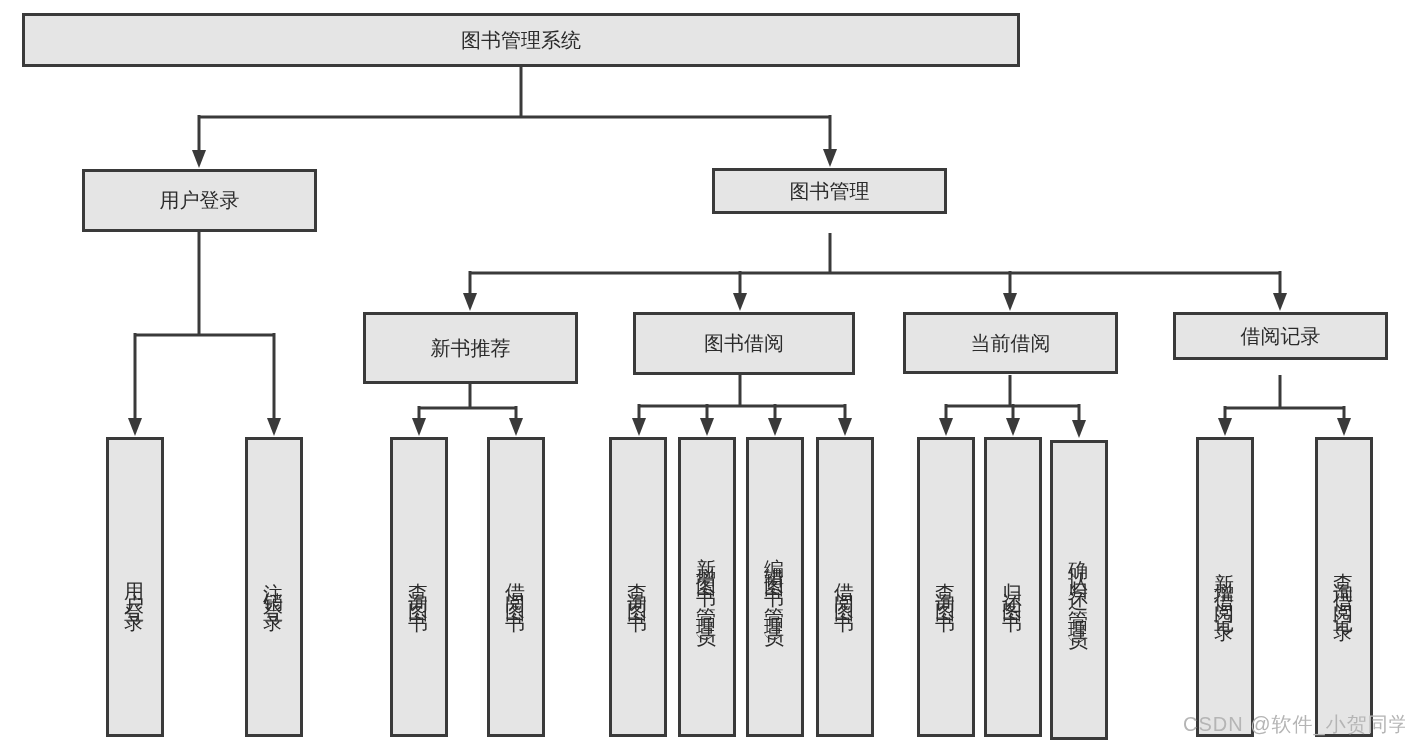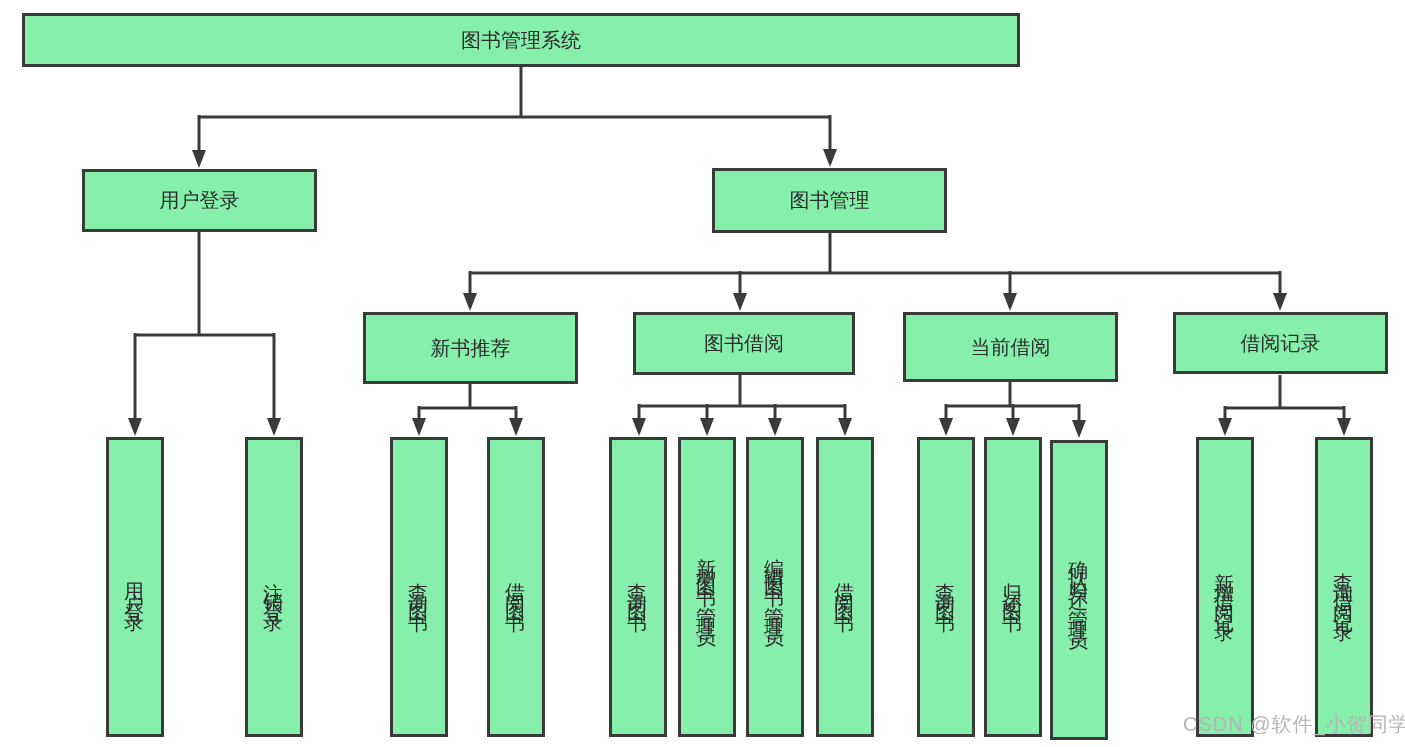--- a/index.html
+++ b/index.html
@@ -3,36 +3,36 @@
 <meta charset="utf-8">
 <style>
   * { margin:0; padding:0; box-sizing:border-box; }
   html,body { background:#ffffff; }
   .stage {
     position:relative; width:1405px; height:747px; background:#ffffff;
     font-family:"Liberation Sans", sans-serif; overflow:hidden;
   }
   .wires { position:absolute; left:0; top:0; width:1405px; height:747px; }
   .node {
-    position:absolute; border:3px solid #3a3a3a; background:#86efac;
+    position:absolute; border:3px solid #3a3a3a; background:#e5e5e5;
     display:flex; align-items:center; justify-content:center;
     color:#2b2b2b; font-size:20px; text-align:center; z-index:2;
   }
   .v {
     writing-mode:vertical-rl; text-orientation:mixed;
     letter-spacing:10px; line-height:normal;
   }
   
   .n-root {left:22px;  top:13px;  width:998px; height:54px;}
   .n-l2a  {left:82px;  top:169px; width:235px; height:63px;}
-  .n-l2b  {left:712px; top:168px; width:235px; height:65px;}
+  .n-l2b  {left:712px; top:168px; width:235px; height:46px;}
   .n-l3a  {left:363px; top:312px; width:215px; height:72px;}
   .n-l3b  {left:633px; top:312px; width:222px; height:63px;}
-  .n-l3c  {left:903px; top:312px; width:215px; height:70px;}
-  .n-l3d  {left:1173px;top:312px; width:215px; height:62px;}
+  .n-l3c  {left:903px; top:312px; width:215px; height:62px;}
+  .n-l3d  {left:1173px;top:312px; width:215px; height:48px;}
   
   .n-u0 {left:106px; top:437px; width:58px; height:300px;}
   .n-u1 {left:245px; top:437px; width:58px; height:300px;}
   .n-nb0{left:390px; top:437px; width:58px; height:300px;}
   .n-nb1{left:487px; top:437px; width:58px; height:300px;}
   .n-bw0{left:609px; top:437px; width:58px; height:300px;}
   .n-bw1{left:678px; top:437px; width:58px; height:300px;}
   .n-bw2{left:746px; top:437px; width:58px; height:300px;}
   .n-bw3{left:816px; top:437px; width:58px; height:300px;}
   .n-cb0{left:917px; top:437px; width:58px; height:300px;}

